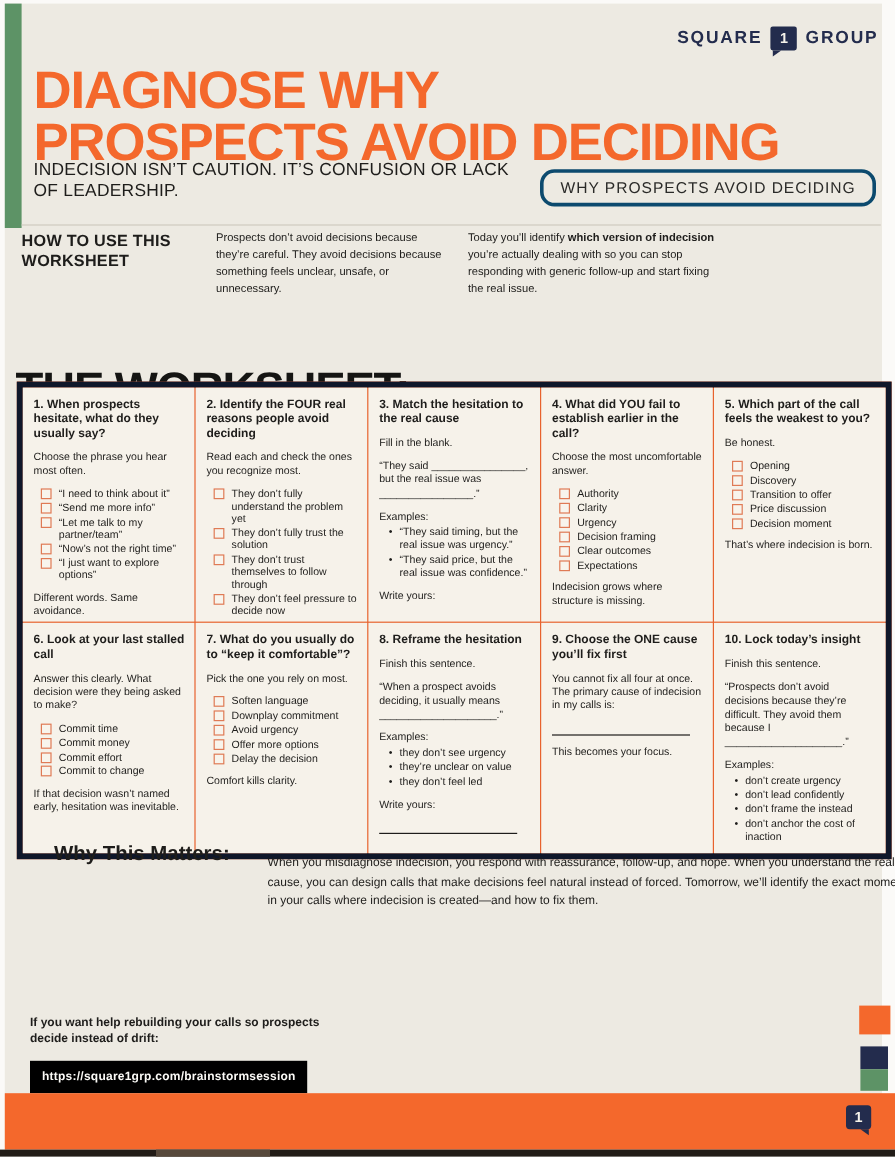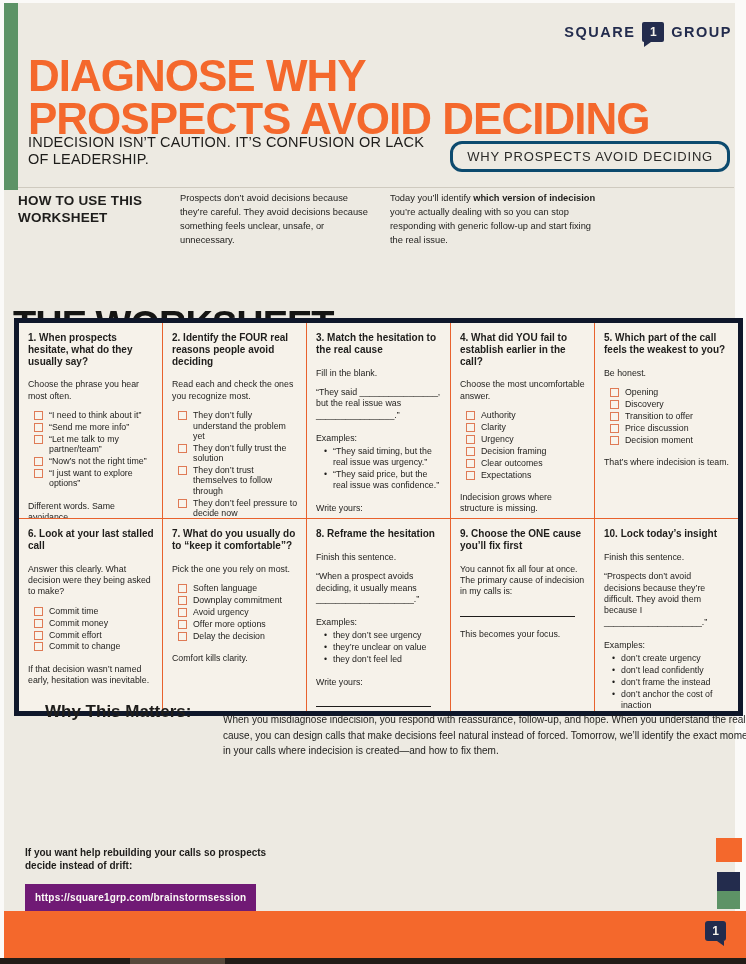--- a/index.html
+++ b/index.html
@@ -34,39 +34,39 @@
   .howto-p2 b{font-weight:700;}
 
   .ws-title{position:absolute;left:13px;top:272px;font-size:38px;font-weight:900;letter-spacing:-1px;color:#151513;}
 
   
   .grid{position:absolute;left:14px;top:318px;width:719px;
     display:grid;grid-template-columns:repeat(5,1fr);grid-template-rows:195px 192px;
     border:5px solid #0f172a;background:#e8622d;grid-gap:1px;}
   .cell{background:#f6f2ea;padding:9px 8px 6px 9px;overflow:hidden;}
   .cell h3{margin:0 0 8px 0;font-size:10px;font-weight:700;line-height:1.18;}
-  .cell p{margin:12px 0 8px 0;font-size:8.8px;line-height:1.3;}
+  .cell p{margin:0 0 8px 0;font-size:8.8px;line-height:1.3;}
   .cell .fill{margin-top:2px;}
   ul.checks{list-style:none;margin:0 0 8px 0;padding:0 0 0 6px;}
   ul.checks li{display:flex;align-items:flex-start;margin:1.5px 0;font-size:8.8px;line-height:1.18;}
   ul.checks .cb{flex:0 0 auto;width:7px;height:7px;border:1px solid #df7a55;background:#f8f4ec;
     margin:1px 6px 0 0;display:inline-block;}
   ul.bullets{list-style:none;margin:0 0 8px 0;padding:0 0 0 8px;}
   ul.bullets li{font-size:8.8px;line-height:1.25;padding-left:9px;position:relative;margin:1px 0;}
   ul.bullets li::before{content:"•";position:absolute;left:0;top:0;font-size:8.8px;}
   .ex-label{margin-bottom:1px !important;}
   .blank{width:115px;height:10px;border-bottom:1px solid #1e1d1b;margin:2px 0 8px 0;}
 
   
   .why-h{position:absolute;left:45px;top:702px;font-size:17px;font-weight:700;}
   .why-p{position:absolute;left:175px;top:712px;width:545px;font-size:10px;line-height:1.55;margin-left:48px;}
 
   
   .cta-text{position:absolute;left:25px;top:847px;width:250px;font-size:10px;font-weight:700;line-height:1.25;}
-  .cta-btn{position:absolute;left:25px;top:884px;background:#701a75;color:#fbfaf6;
+  .cta-btn{position:absolute;left:25px;top:884px;background:#000000;color:#fbfaf6;
     font-size:10px;font-weight:700;padding:8px 10px;text-decoration:none;display:inline-block;letter-spacing:0.2px;}
 
   
   .blk{position:absolute;}
   .blk.orange{right:4px;top:838px;width:26px;height:24px;background:#f4682c;}
   .blk.navy{right:6px;top:872px;width:23px;height:19px;background:#232c4d;}
   .blk.green{right:6px;top:891px;width:23px;height:18px;background:#5d9366;}
 
   
   .footer{position:absolute;left:4px;top:911px;width:742px;height:47px;background:#f4682c;}
@@ -221,21 +221,21 @@
         </li>
         <li>
           <span class="cb"></span>
           <span class="t">Price discussion</span>
         </li>
         <li>
           <span class="cb"></span>
           <span class="t">Decision moment</span>
         </li>
       </ul>
-    <p>That’s where indecision is team.</p>
+    <p>That’s where indecision is born.</p>
   </div>
 
   <div class="cell">
     <h3>6. Look at your last stalled call</h3>
     <p>Answer this clearly. What decision were they being asked to make?</p>
     <ul class="checks">
         <li>
           <span class="cb"></span>
           <span class="t">Commit time</span>
         </li>

